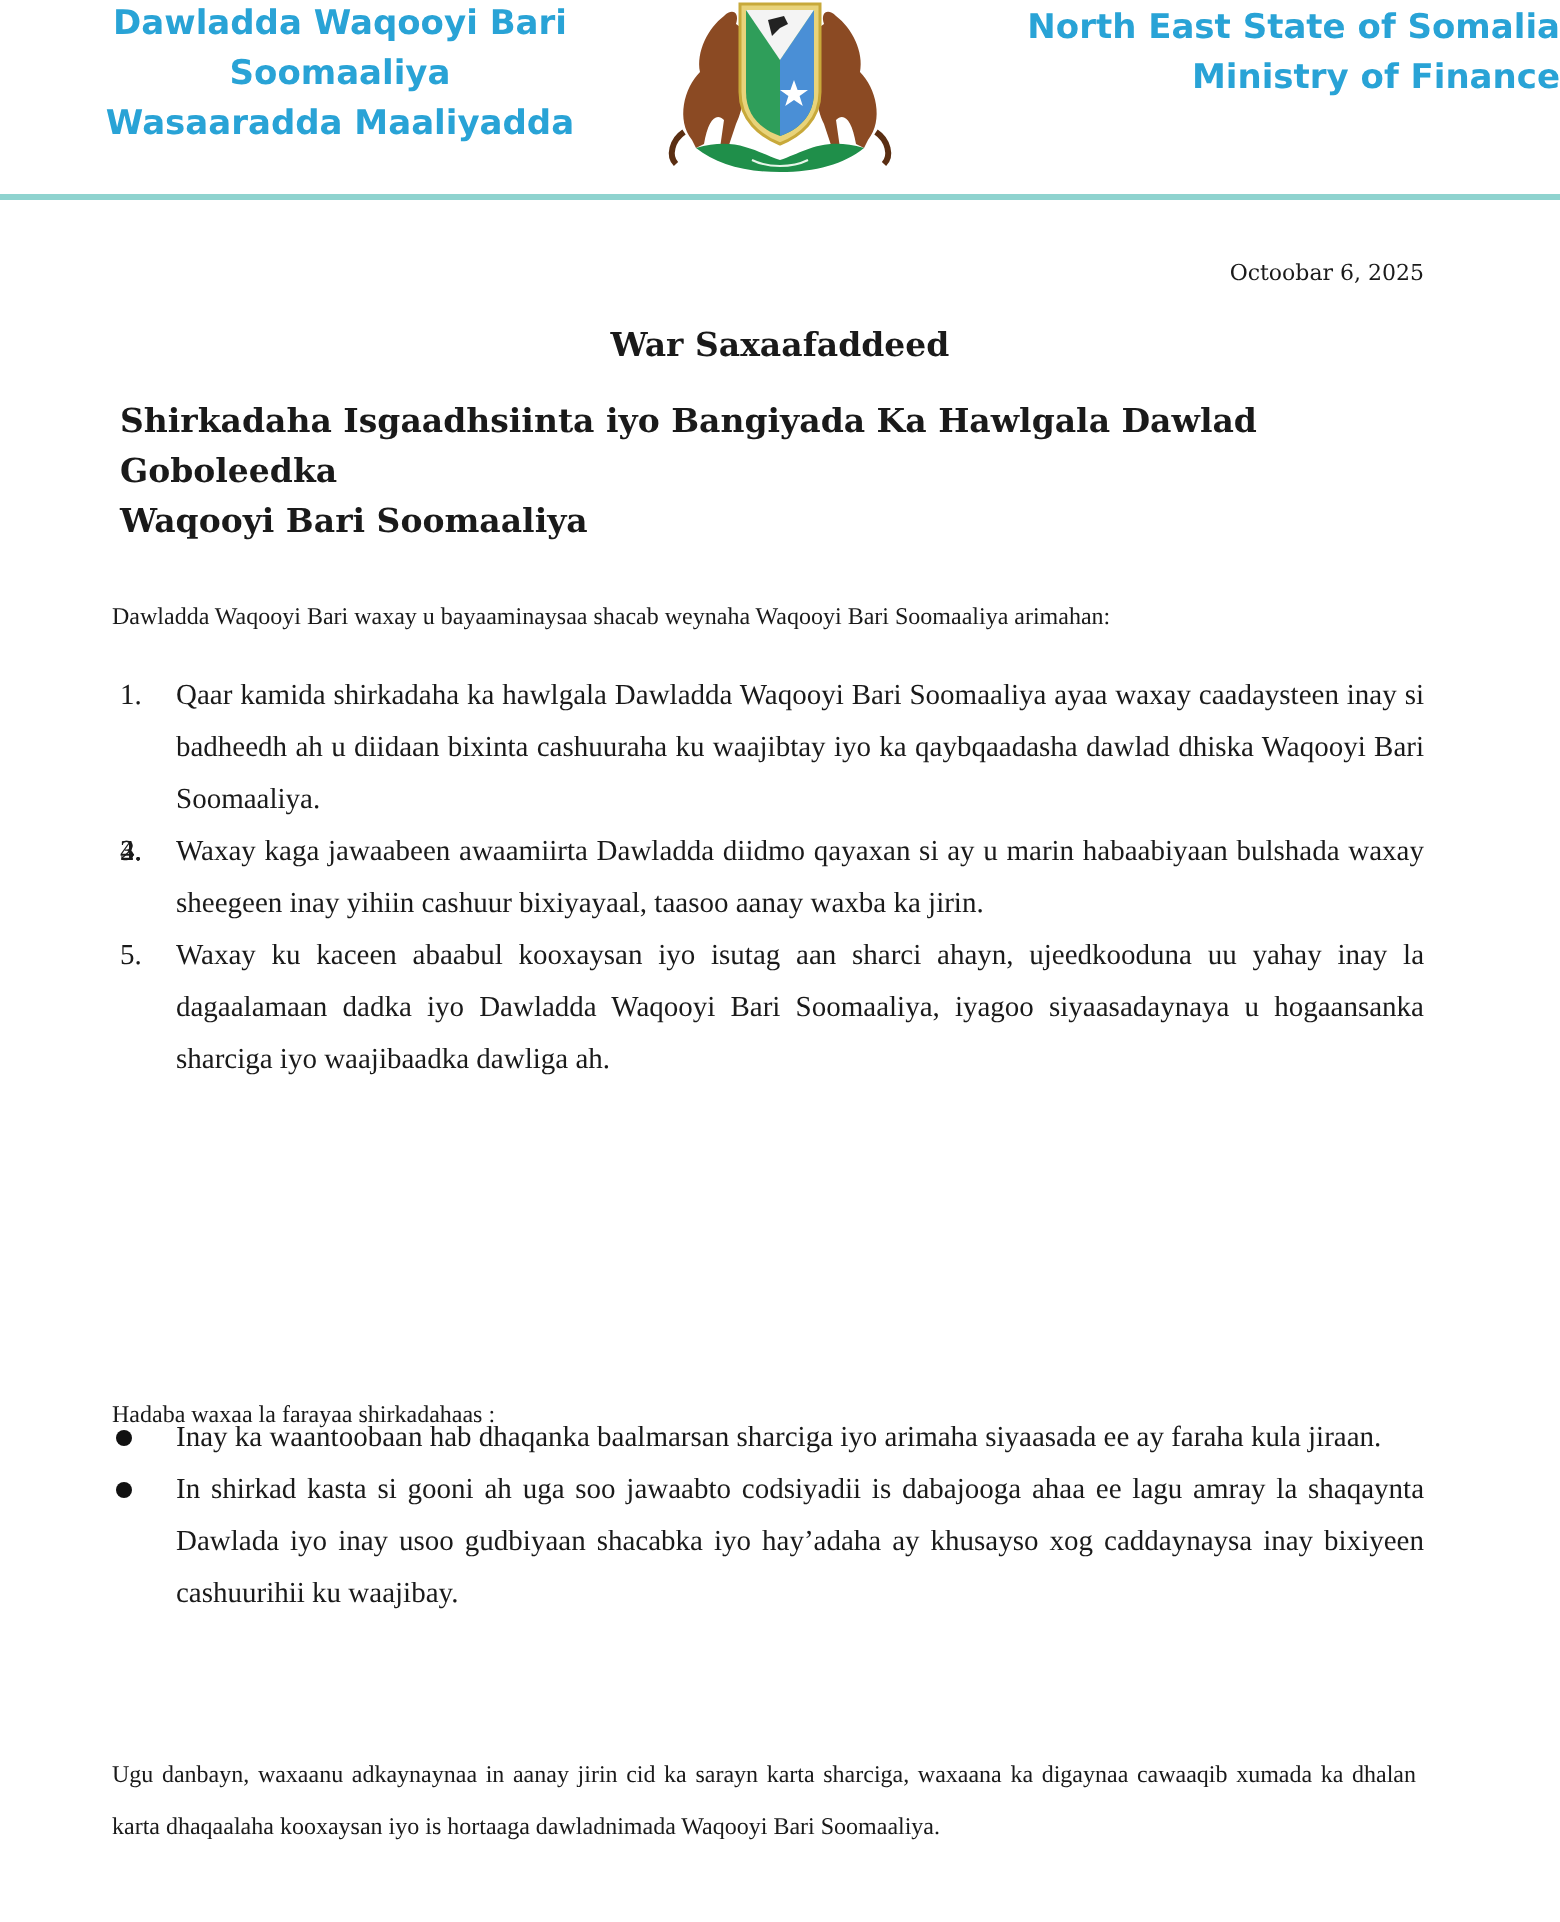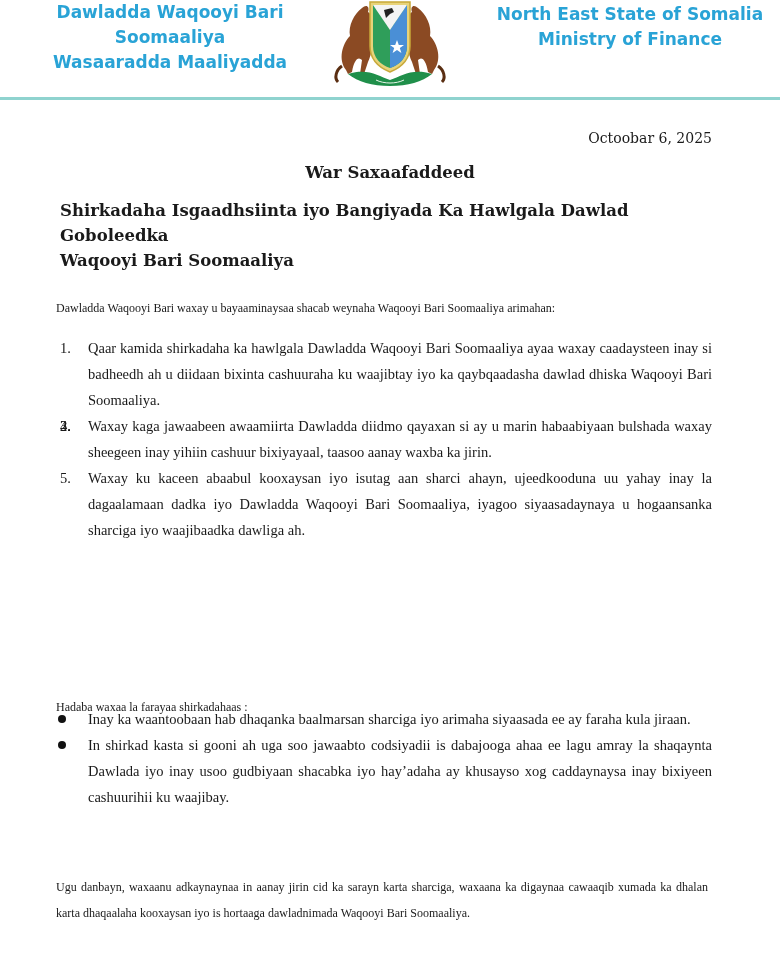--- a/index.html
+++ b/index.html
@@ -1,23 +1,23 @@
 <!DOCTYPE html>
 <html><head>
 <meta charset="utf-8">
 <style>
   html, body { margin: 0; padding: 0; background: #ffffff; }
   body { width: 780px; height: 961px; overflow: hidden; position: relative; font-family: "Liberation Serif", serif; color: #1a1a1a; }
   .letterhead { position: absolute; left: 0; top: 0; width: 780px; height: 100px; }
   .lh-left, .lh-right { position: absolute; top: 0; text-align: center; font-family: "DejaVu Sans", sans-serif; font-weight: bold; color: #29a3d6; font-size: 17px; line-height: 25px; }
   .lh-left { left: 0; width: 316px; top: 0; margin-left: 12px; }
-  .lh-right { left: 480px; width: 300px; top: 2px; }
+  .lh-right { left: 480px; width: 300px; top: 2px; text-align: right; }
   .emblem { position: absolute; left: 328px; top: 0; width: 124px; height: 88px; }
   .rule { position: absolute; left: 0; top: 97px; width: 780px; height: 3px; background: #8fd3cf; }
-  .date { position: absolute; right: 68px; top: 130px; font-family: "DejaVu Serif", serif; font-size: 14px; }
+  .date { position: absolute; right: 68px; top: 130px; font-family: "DejaVu Serif", serif; font-size: 11px; }
   .title { position: absolute; left: 0; width: 780px; top: 163px; text-align: center; font-family: "DejaVu Serif", serif; font-weight: bold; font-size: 16.5px; }
   .subtitle { position: absolute; left: 60px; width: 660px; top: 198px; font-family: "DejaVu Serif", serif; font-weight: bold; font-size: 16.5px; line-height: 25px; }
   .body-text { position: absolute; left: 56px; width: 652px; font-size: 12px; line-height: 26px; text-align: justify; }
   .intro { top: 283px; }
   ol.points { position: absolute; left: 60px; top: 335px; width: 652px; margin: 0; padding: 0; list-style: none; font-size: 14.5px; line-height: 26px; }
   ol.points li { position: relative; padding-left: 28px; text-align: justify; }
   ol.points li .num { position: absolute; left: 0; top: 0; }
   .hadaba { top: 682px; }
   ul.bullets { position: absolute; left: 58px; top: 706px; width: 654px; margin: 0; padding: 0; list-style: none; font-size: 14.5px; line-height: 26px; }
   ul.bullets li { position: relative; padding-left: 30px; text-align: justify; }

